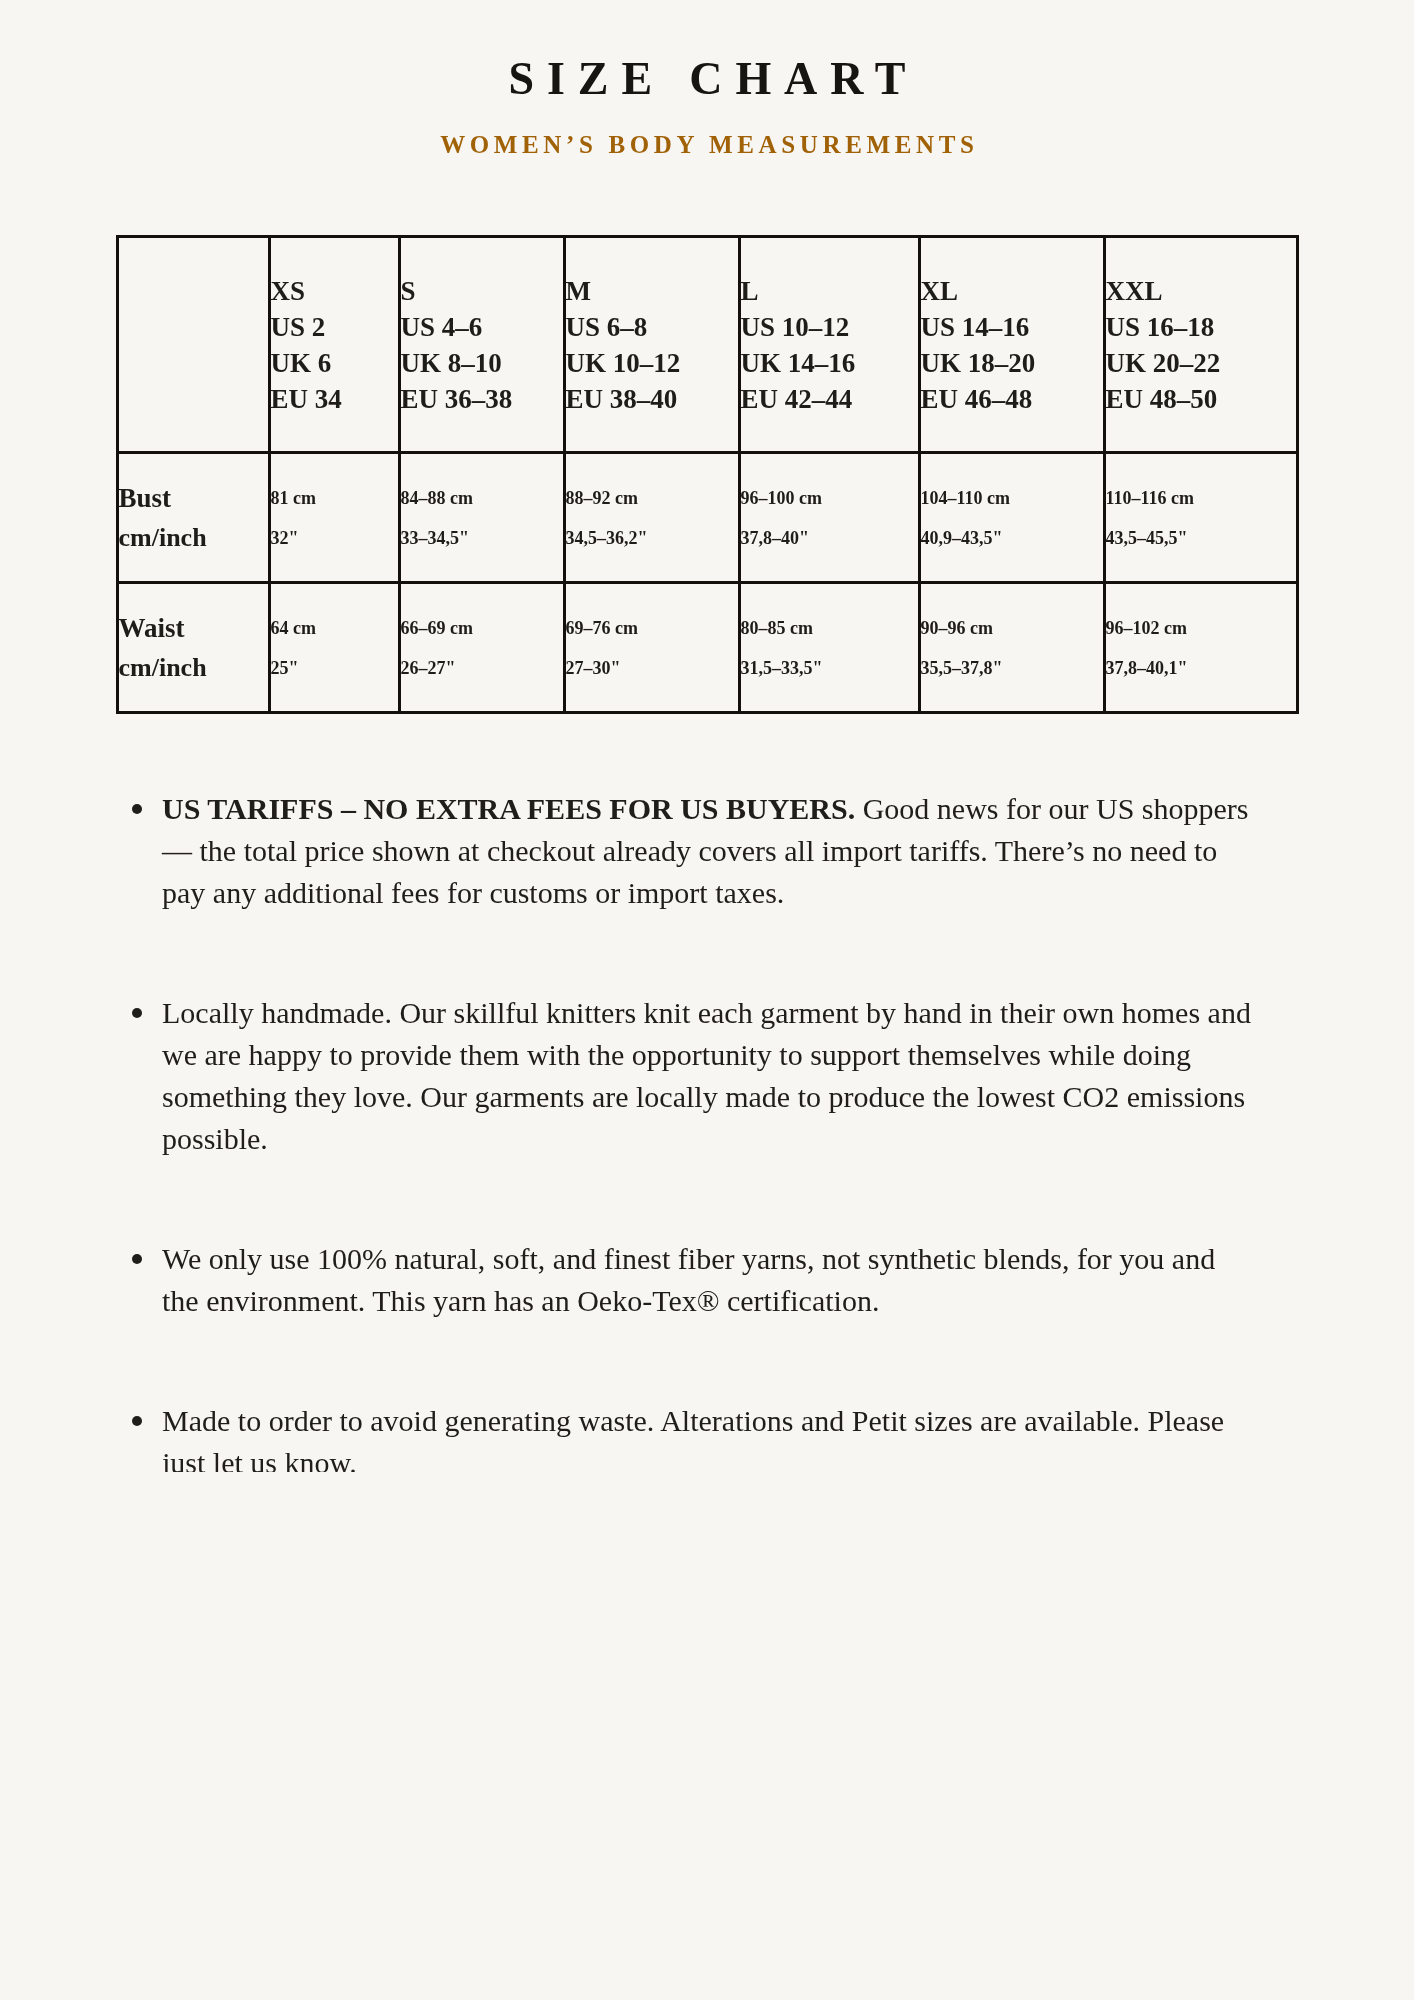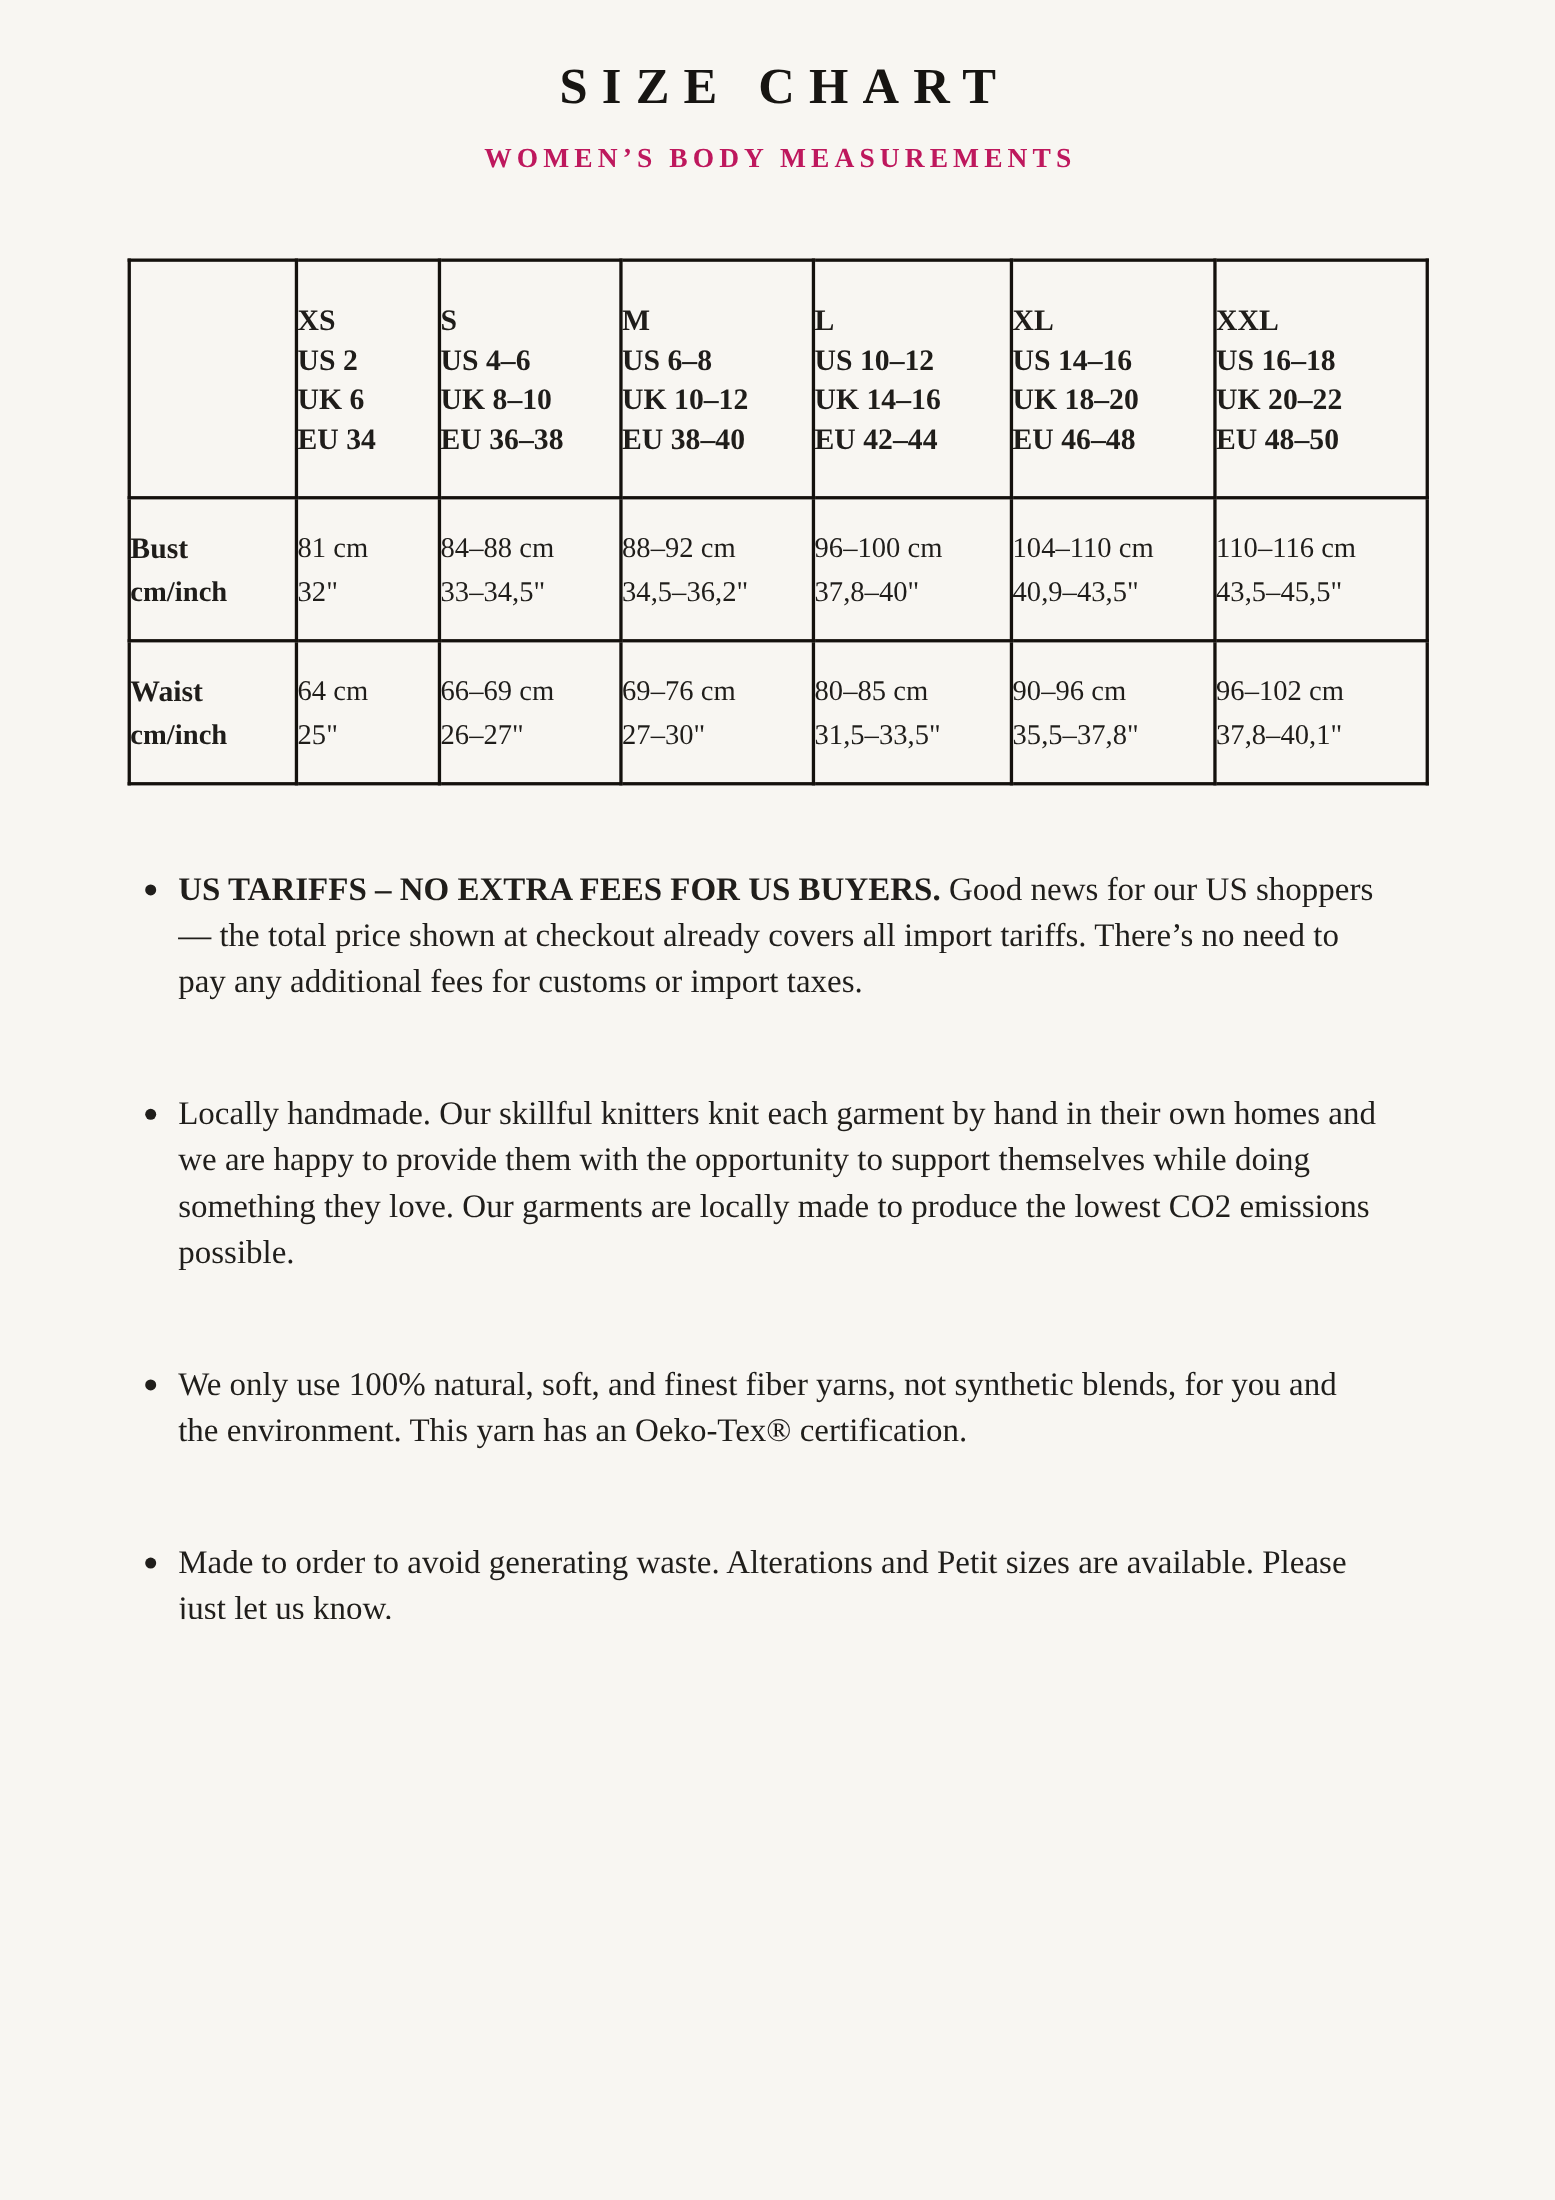--- a/index.html
+++ b/index.html
@@ -18,39 +18,39 @@
     letter-spacing:0.28em;
     text-indent:0.28em; 
     color:#171512;
   }
   .page-subtitle {
     margin:26px 0 0 0;
     text-align:center;
     font-size:25px; font-weight:700;
     letter-spacing:0.185em;
     text-indent:0.185em;
-    color:#be185d;
+    color:#a16207;
   }
   table.size-table {
     margin:76px auto 0 auto;
     border-collapse:collapse;
     table-layout:fixed;
     width:1180px;
   }
   table.size-table th, table.size-table td {
     border:3px solid #14110d;
     text-align:left;
     vertical-align:middle;
     padding:0;
     background:#f8f6f2;
   }
   tr.head-row { height:216px; }
   tr.head-row th { font-size:27px; font-weight:700; line-height:36px; }
   tr.body-row { height:130px;padding-left:16px; }
-  tr.body-row td { font-size:26px; font-weight:400; line-height:40px; }
+  tr.body-row td { font-size:18px; font-weight:700; line-height:40px; }
   tr.body-row th.row-label { font-size:26px; line-height:40px; }
   th.row-label .lbl { font-weight:700; font-size:27px; }
   th.row-label .unit { font-weight:700; }
   ul.info-list {
     width:1090px;
     margin:74px auto 0 auto;
     padding:0;
     list-style:none;
   }
   ul.info-list li {

